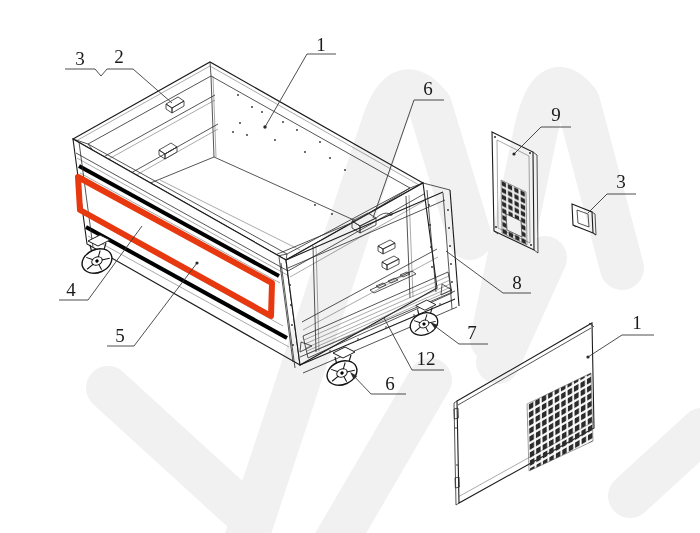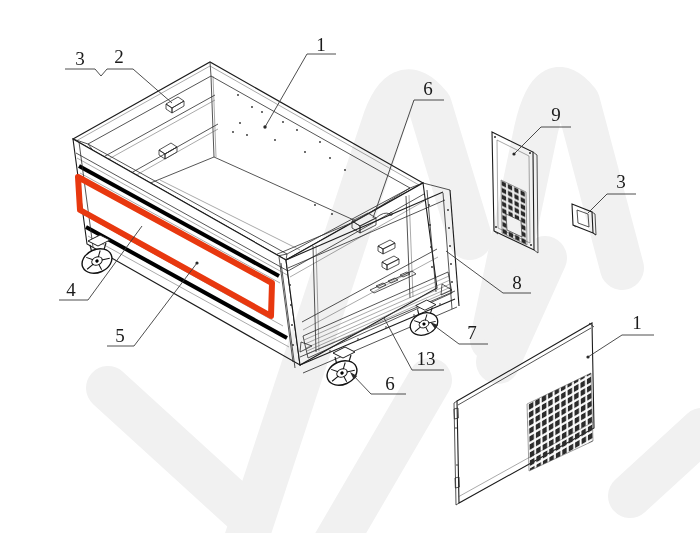--- a/index.html
+++ b/index.html
@@ -266,15 +266,15 @@
   <div class="callout" style="left:119px;top:57px">2</div>
   <div class="callout" style="left:80px;top:59px">3</div>
   <div class="callout" style="left:71px;top:290px">4</div>
   <div class="callout" style="left:120px;top:336px">5</div>
   <div class="callout" style="left:390px;top:384px">6</div>
   <div class="callout" style="left:472px;top:333px">7</div>
   <div class="callout" style="left:517px;top:283px">8</div>
   <div class="callout" style="left:556px;top:115px">9</div>
   <div class="callout" style="left:637px;top:323px">1</div>
   <div class="callout" style="left:621px;top:182px">3</div>
-  <div class="callout" style="left:426px;top:359px">13</div>
+  <div class="callout" style="left:426px;top:359px">12</div>
   <div class="callout" style="left:428px;top:89px">6</div>
 </div>
 
 </body></html>

